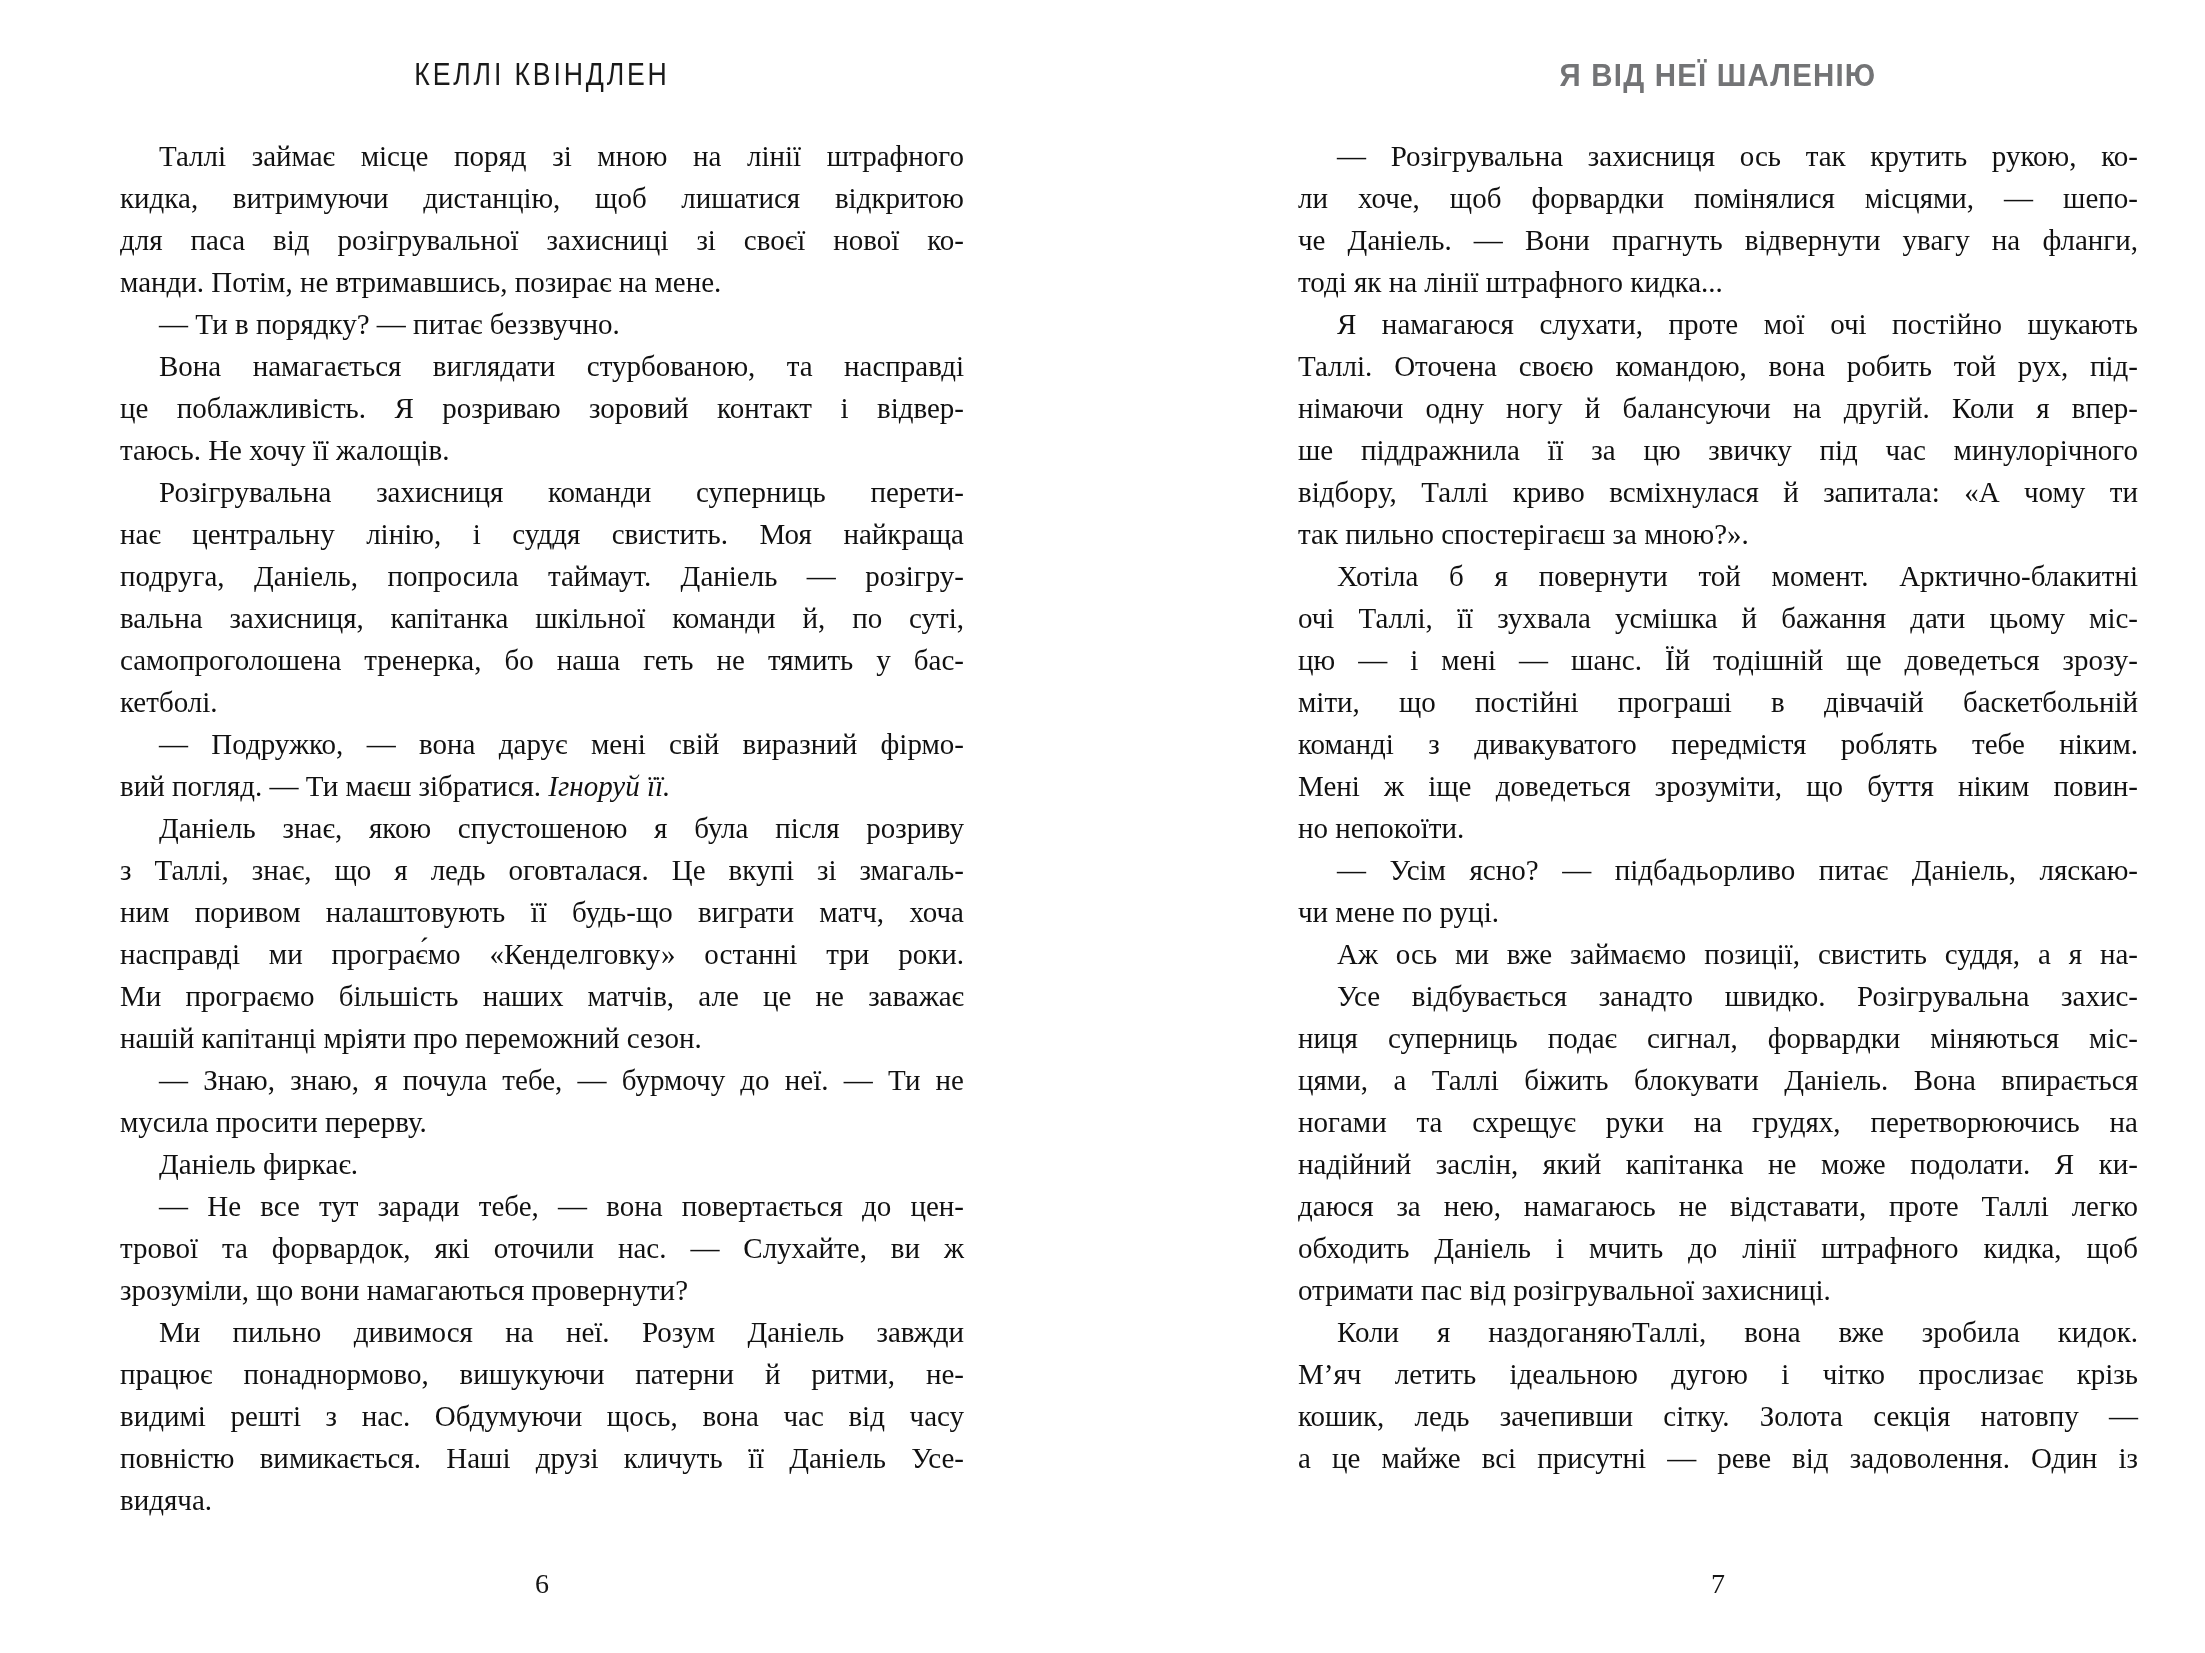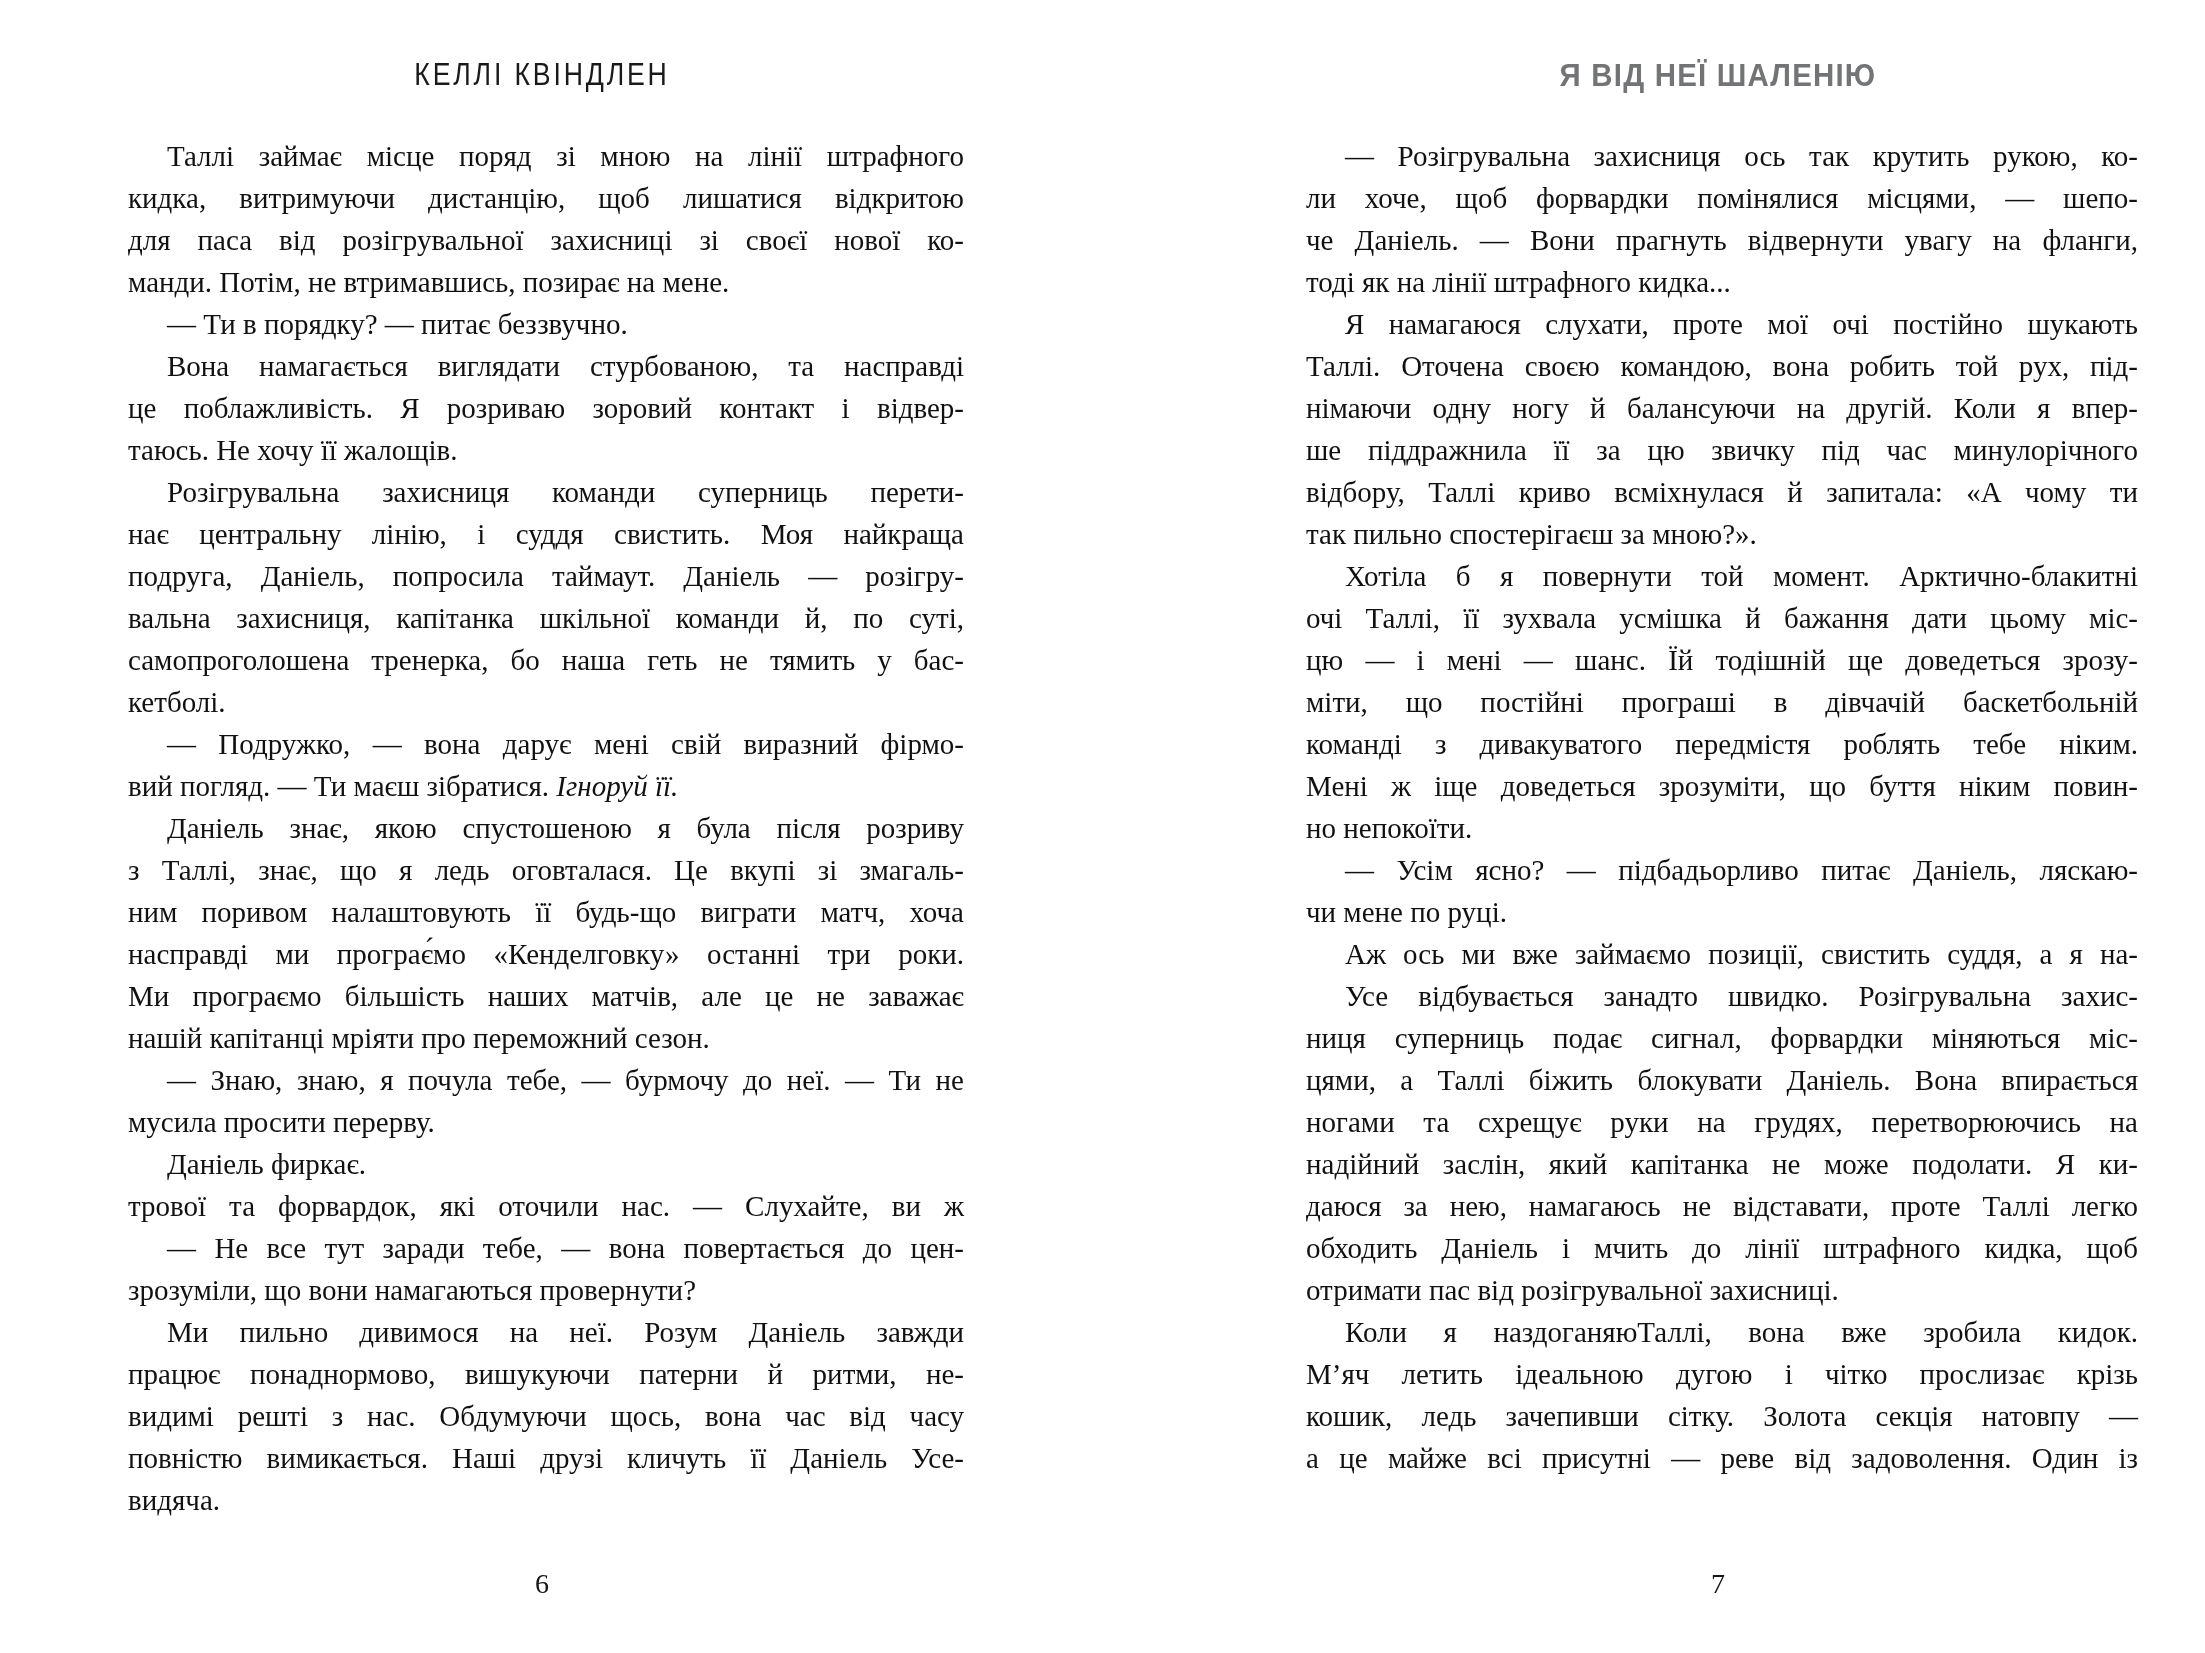--- a/index.html
+++ b/index.html
@@ -47,21 +47,21 @@
     font-weight: 700;
     letter-spacing: 1.3px;
     color: #737476;
     transform: scaleX(0.92);
     transform-origin: 50% 50%;
   }
 
   .lines {
     position: absolute;
     top: 135px;
-    left: 8px;
+    left: 0;
     right: 0;
   }
   .line {
     font-size: 29px;
     line-height: 42px;
     height: 42px;
     text-align: justify;
     text-align-last: justify;
     text-justify: inter-word;
     overflow: visible;
@@ -109,22 +109,22 @@
         <div class="line endpara"><span class="seg">вий погляд. — Ти маєш зібратися. </span><span class="seg seg-italic">Ігноруй її.</span></div>
         <div class="line first"><span class="seg">Даніель знає, якою спустошеною я була після розриву</span></div>
         <div class="line"><span class="seg">з Таллі, знає, що я ледь оговталася. Це вкупі зі змагаль-</span></div>
         <div class="line"><span class="seg">ним поривом налаштовують її будь-що виграти матч, хоча</span></div>
         <div class="line"><span class="seg">насправді ми програє́мо «Кенделговку» останні три роки.</span></div>
         <div class="line"><span class="seg">Ми програємо більшість наших матчів, але це не заважає</span></div>
         <div class="line endpara"><span class="seg">нашій капітанці мріяти про переможний сезон.</span></div>
         <div class="line first"><span class="seg">— Знаю, знаю, я почула тебе, — бурмочу до неї. — Ти не</span></div>
         <div class="line endpara"><span class="seg">мусила просити перерву.</span></div>
         <div class="line first endpara"><span class="seg">Даніель фиркає.</span></div>
+        <div class="line first"><span class="seg">— Не все тут заради тебе, — вона повертається до цен-</span></div>
         <div class="line"><span class="seg">трової та форвардок, які оточили нас. — Слухайте, ви ж</span></div>
-        <div class="line first"><span class="seg">— Не все тут заради тебе, — вона повертається до цен-</span></div>
         <div class="line endpara"><span class="seg">зрозуміли, що вони намагаються провернути?</span></div>
         <div class="line first"><span class="seg">Ми пильно дивимося на неї. Розум Даніель завжди</span></div>
         <div class="line"><span class="seg">працює понаднормово, вишукуючи патерни й ритми, не-</span></div>
         <div class="line"><span class="seg">видимі решті з нас. Обдумуючи щось, вона час від часу</span></div>
         <div class="line"><span class="seg">повністю вимикається. Наші друзі кличуть її Даніель Усе-</span></div>
         <div class="line endpara"><span class="seg">видяча.</span></div>
       </div>
     <div class="page-number">6</div>
   </div>
 

